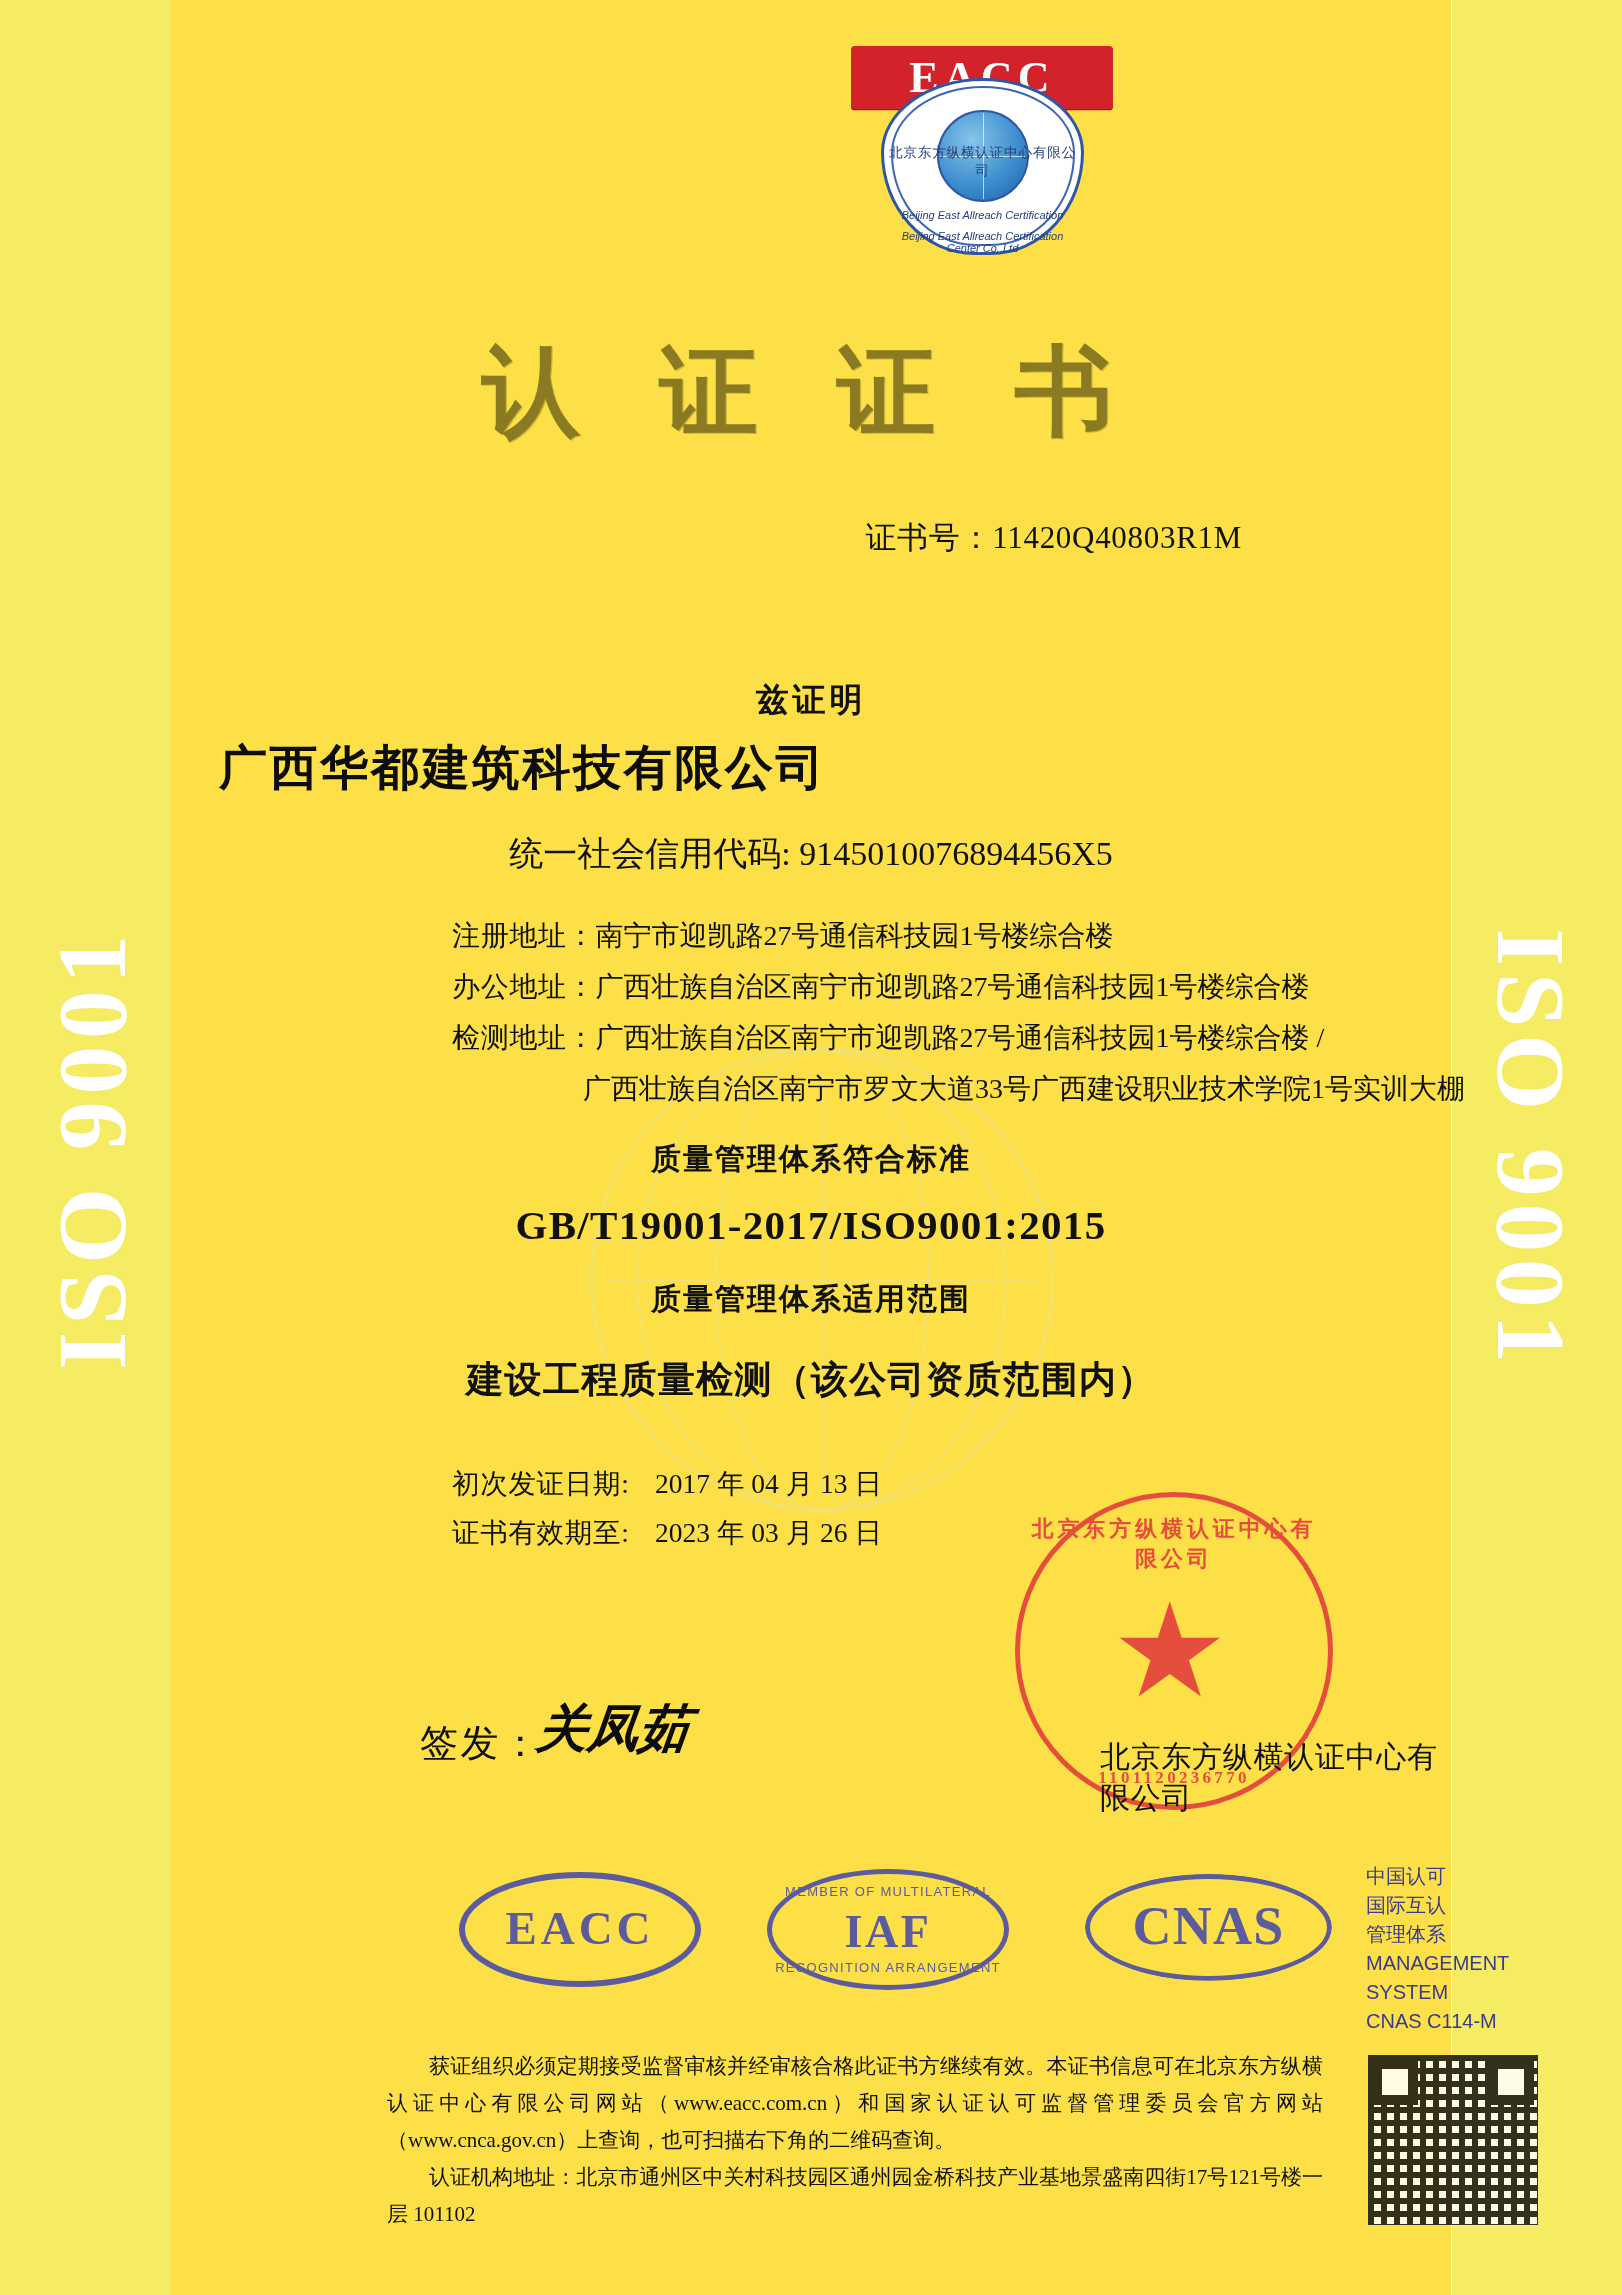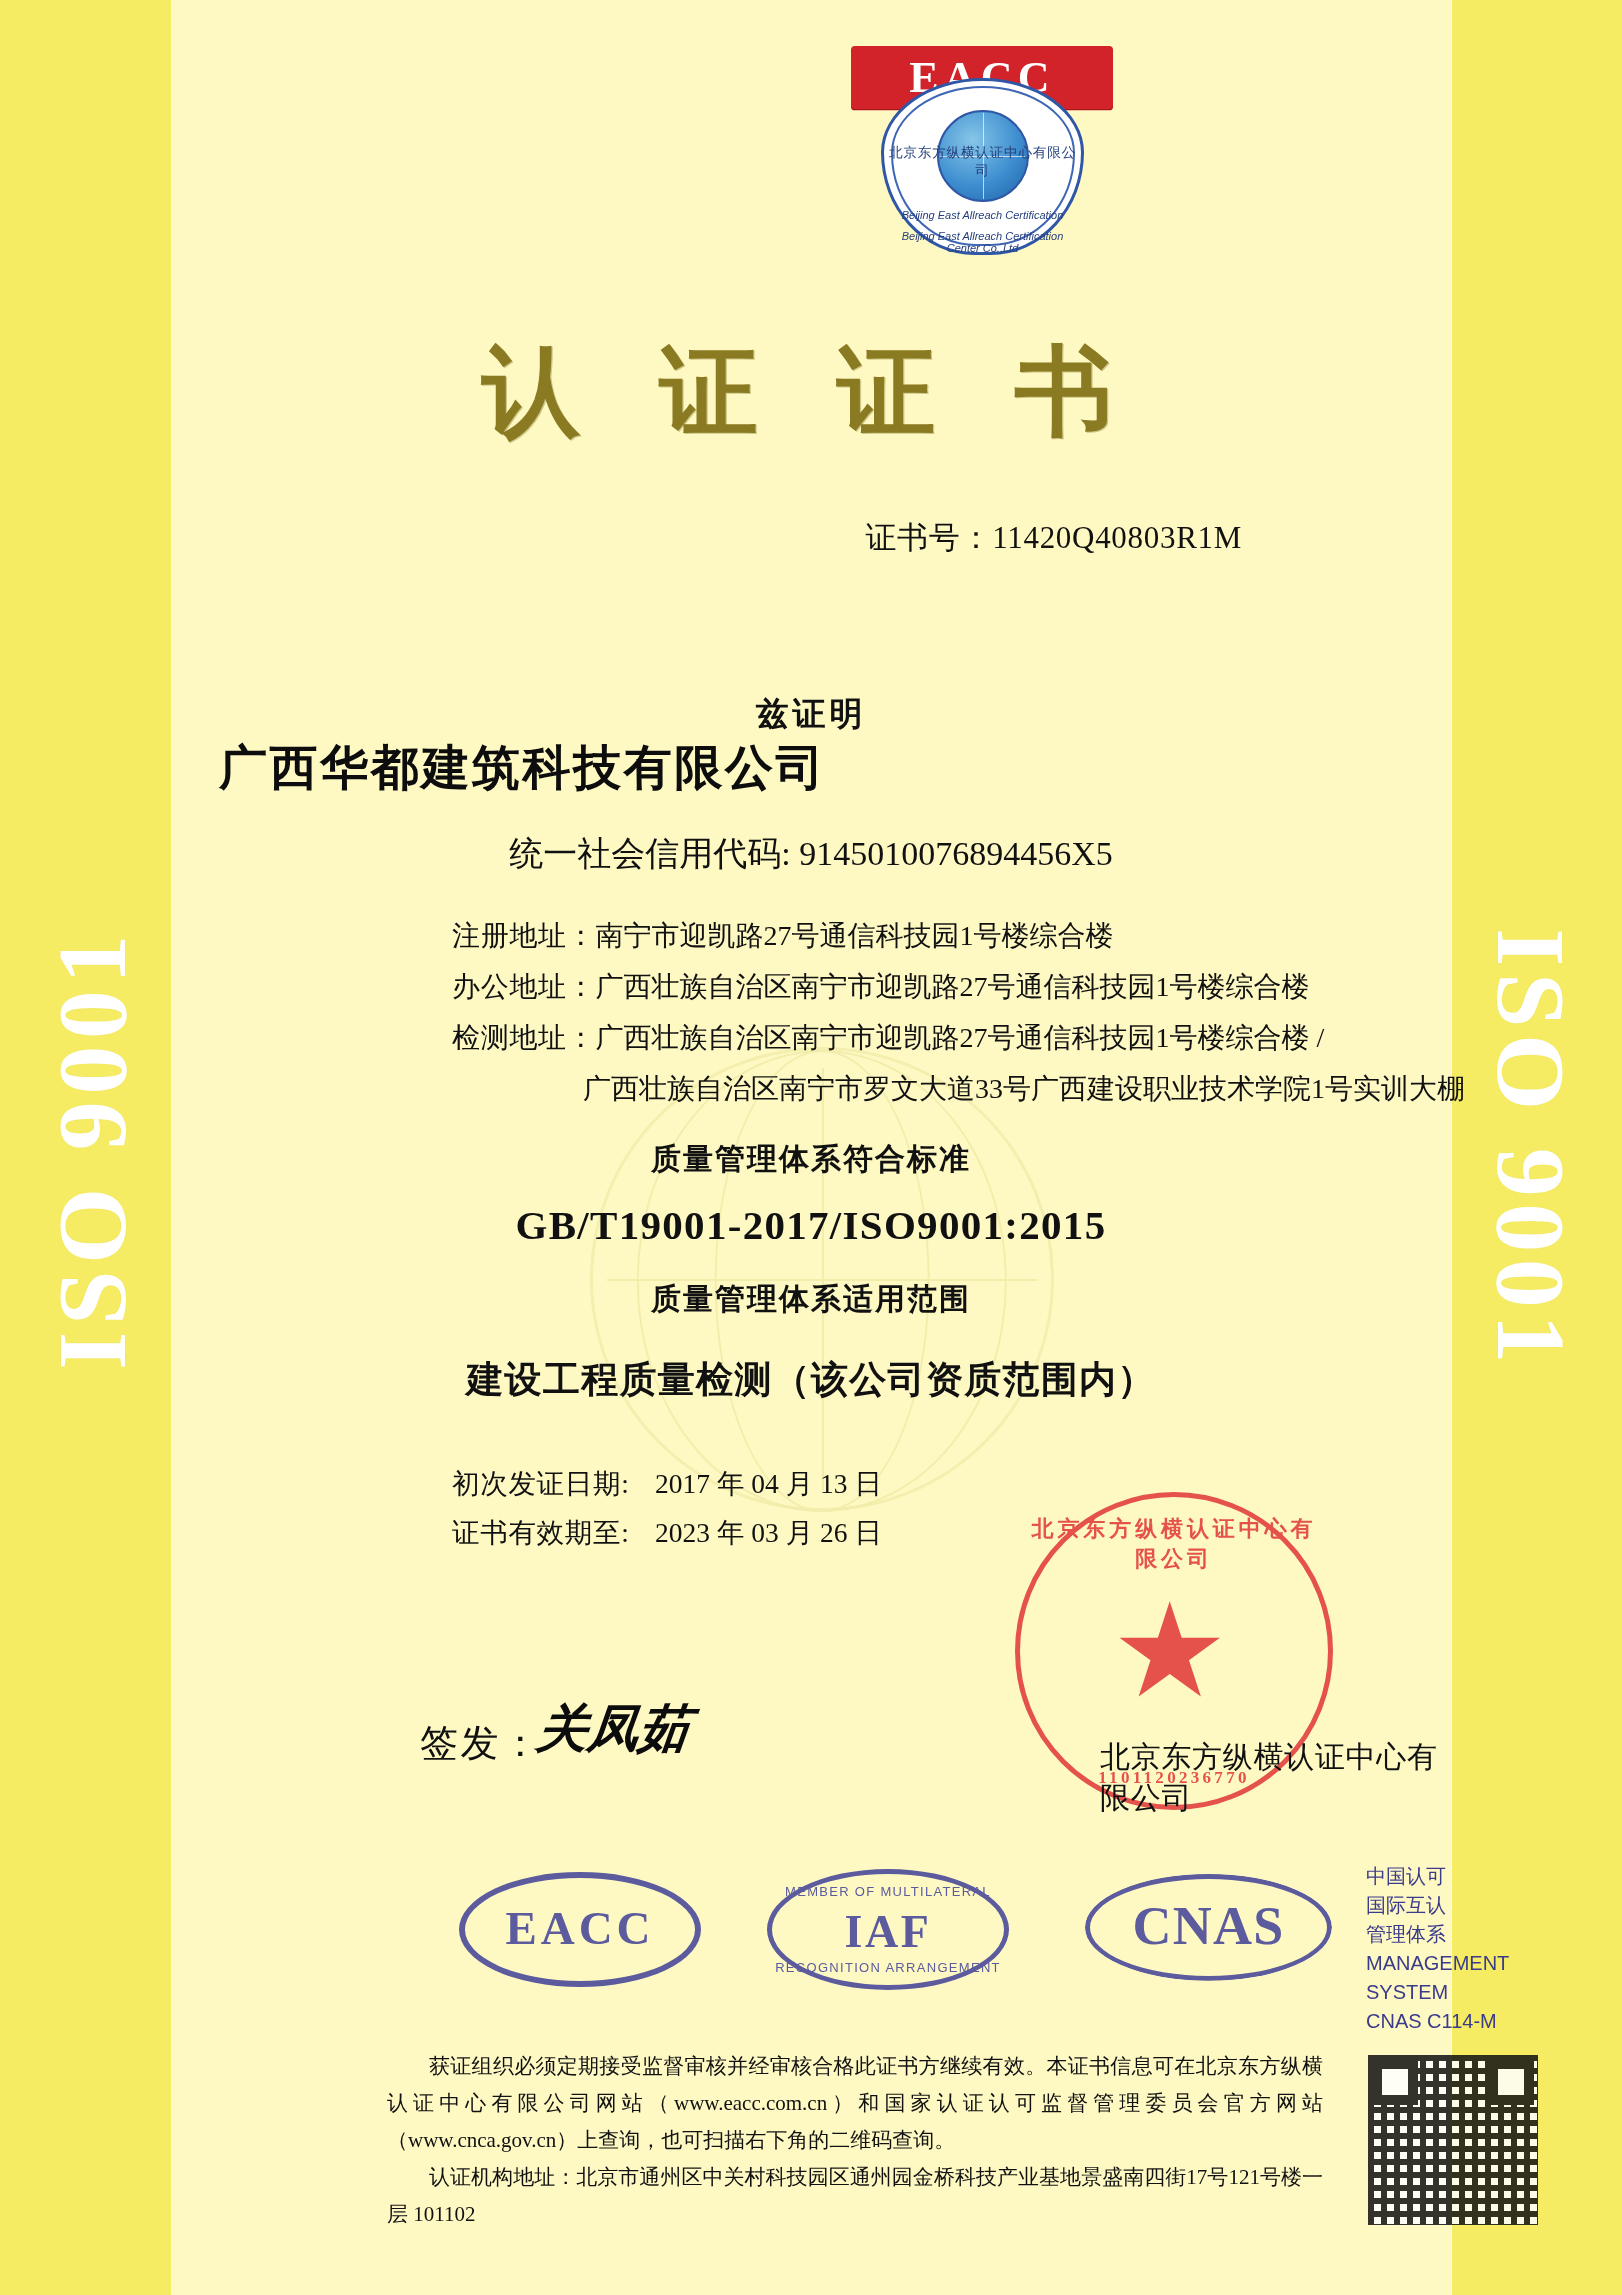--- a/index.html
+++ b/index.html
@@ -54,21 +54,21 @@
     transform: rotate(90deg);
   }
 
   
   .sheet {
     position: absolute;
     left: 171px;
     top: 0;
     width: 1280px;
     height: 2295px;
-    background: #fef9c3;
+    background: #fde047;
   }
 
   
   .watermark {
     position: absolute;
     left: 419px;
     top: 1047px;
     width: 458px;
     height: 458px;
     border-radius: 50%;
@@ -231,21 +231,21 @@
     right: 209px;
     top: 517px;
     font-size: 31px;
     color: #111;
     letter-spacing: 0.7px;
   }
 
   .hereby {
     position: absolute;
     left: 0; right: 0;
-    top: 692px;
+    top: 678px;
     text-align: center;
     font-size: 33px;
     font-weight: bold;
     letter-spacing: 3.9px;
     color: #111;
   }
   .company {
     position: absolute;
     left: 0; right: 0;
     top: 736px;

